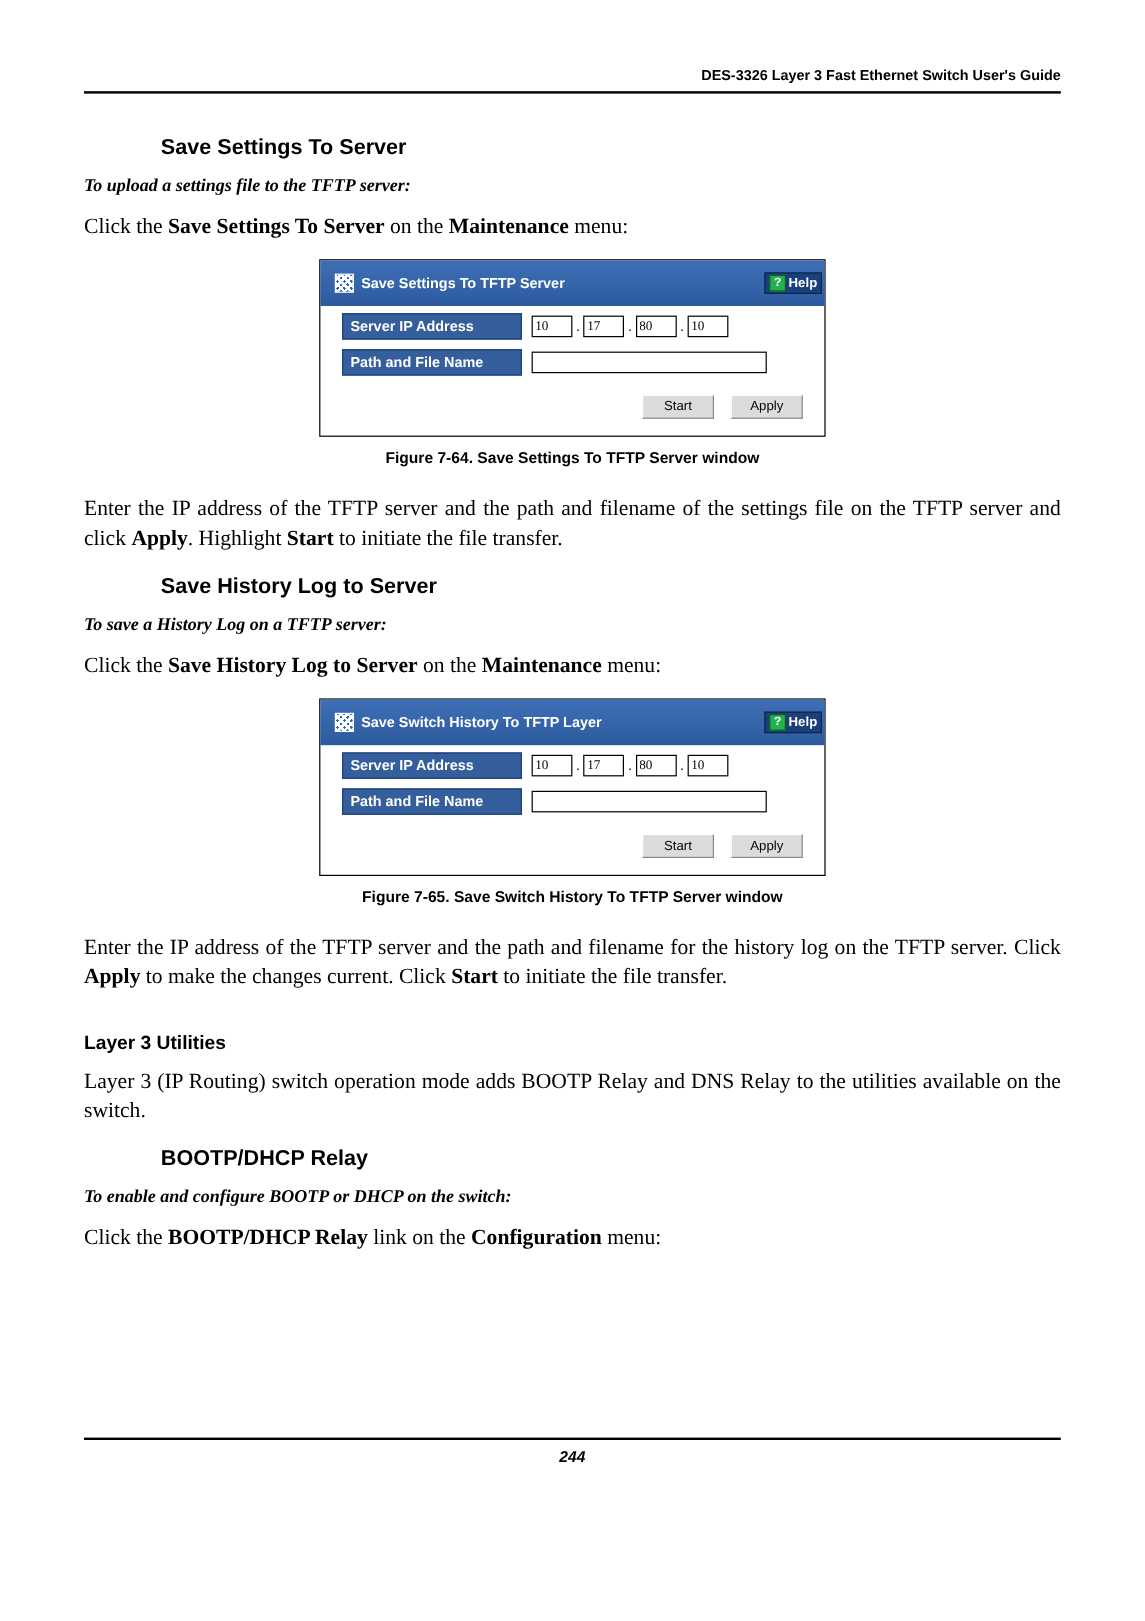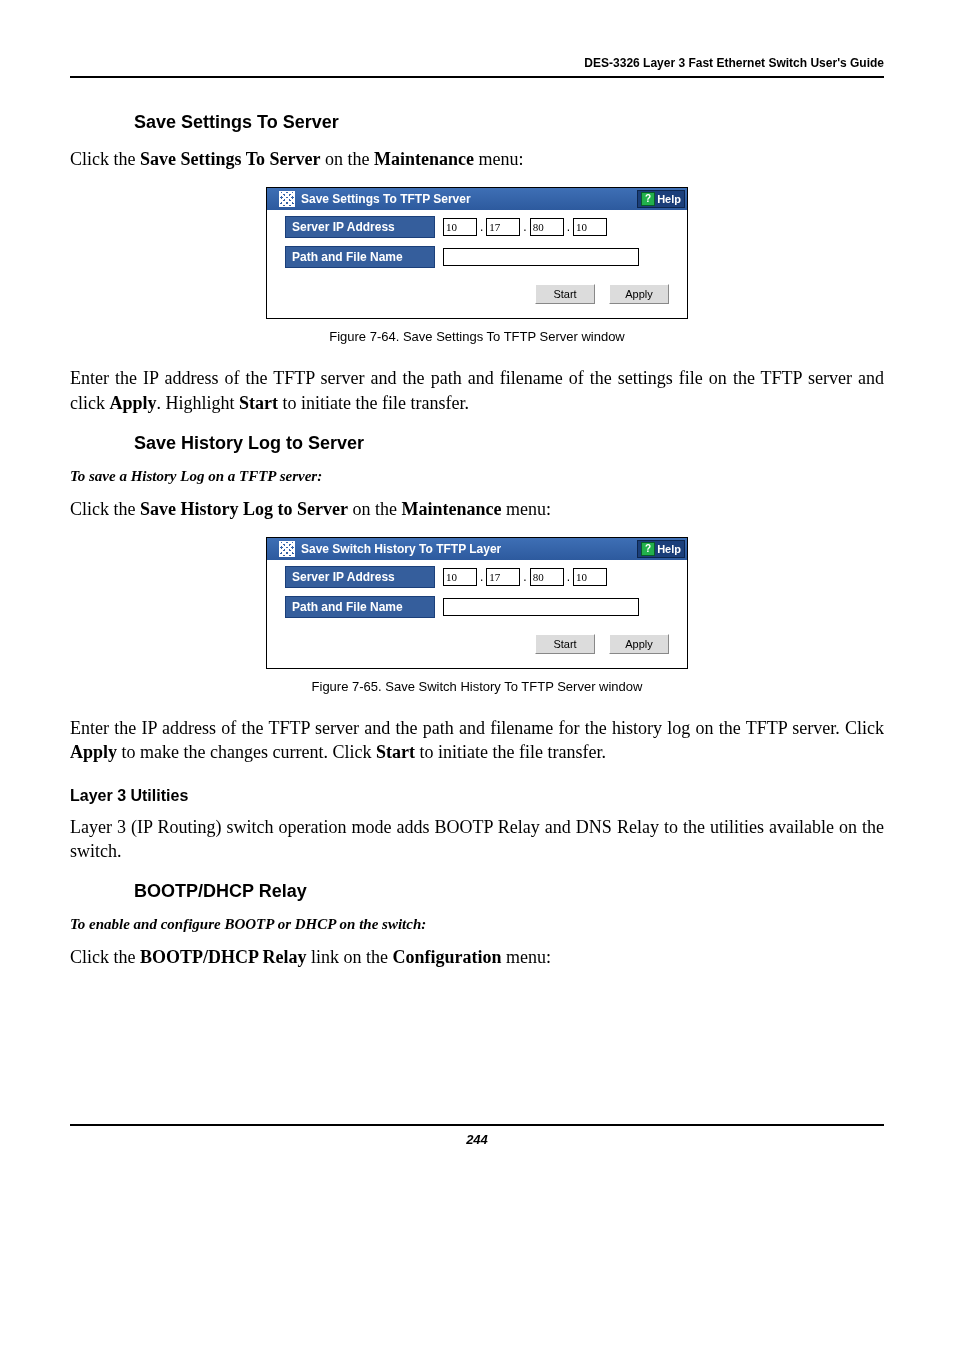--- a/index.html
+++ b/index.html
@@ -36,21 +36,21 @@
   h2 {
     font-family: Arial, Helvetica, sans-serif;
     font-size: 18px;
     font-weight: bold;
     margin: 18px 0 14px 64px;
   }
   h3 {
     font-family: Arial, Helvetica, sans-serif;
     font-size: 16px;
     font-weight: bold;
-    margin: 22px 0 10px 0;
+    margin: 35px 0 10px 0;
   }
   .lead {
     font-style: italic;
     font-weight: bold;
     font-size: 15px;
     margin: 0 0 12px 0;
   }
   .body {
     font-size: 18px;
     line-height: 1.35;
@@ -59,21 +59,21 @@
   }
   .body strong { font-weight: bold; }
   .fig-wrap {
     display: flex;
     justify-content: center;
     margin: 8px 0 10px 0;
   }
   .caption {
     font-family: Arial, Helvetica, sans-serif;
     font-size: 13px;
-    font-weight: normal;
+    font-weight: bold;
     text-align: center;
     margin: 8px 0 22px 0;
   }
   .page-num {
     font-family: Arial, Helvetica, sans-serif;
     text-align: center;
     font-size: 13px;
     font-style: italic;
     font-weight: bold;
     margin-top: 2px;
@@ -87,21 +87,21 @@
     font-size: 12px;
     color: #000;
     width: 420px;
   }
   .panel-title {
     display: flex;
     align-items: center;
     background: linear-gradient(#3e6fb5, #2d5a9e);
     color: #fff;
     font-weight: bold;
-    height: 22px;
+    height: 38px;
     padding: 0 2px 0 12px;
   }
   .title-icon {
     width: 16px;
     height: 16px;
     border: 1px solid #fff;
     margin-right: 6px;
     background:
       repeating-linear-gradient(45deg, #fff 0 2px, transparent 2px 4px),
       repeating-linear-gradient(-45deg, #fff 0 2px, transparent 2px 4px);
@@ -193,20 +193,21 @@
 </style>
 </head>
 <body>
 
 <div class="page">
 
   <div class="running-head">DES-3326 Layer 3 Fast Ethernet Switch User's Guide</div>
   <hr class="rule">
 
   <h2>Save Settings To Server</h2>
+  <p class="lead">To upload a settings file to the TFTP server:</p>
   <p class="body">Click the <strong>Save Settings To Server</strong> on the <strong>Maintenance</strong> menu:</p>
 
   <div class="fig-wrap">
     <div class="panel">
       <div class="panel-title">
         <span class="title-icon"></span>
         <span class="title-text">Save Settings To TFTP Server</span>
         <span class="help-badge">
           <span class="help-q">?</span>
           <span>Help</span>

